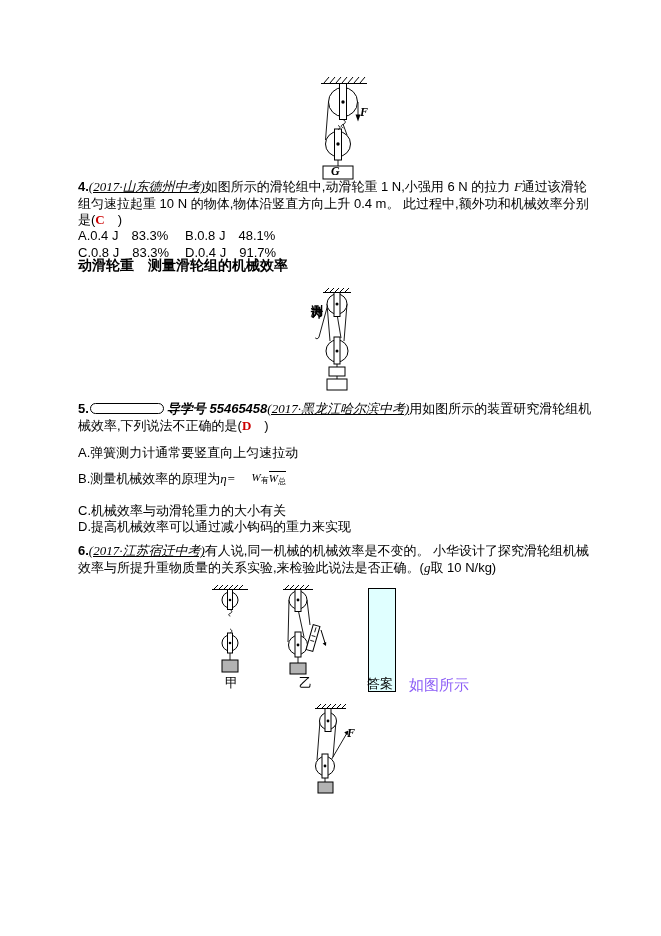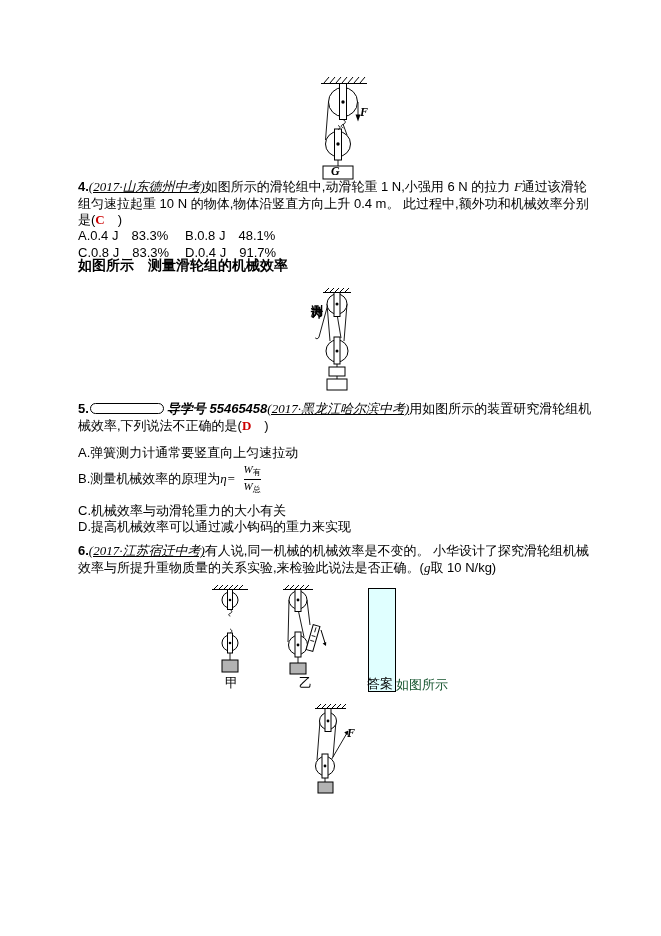--- a/index.html
+++ b/index.html
@@ -9,33 +9,33 @@
   .para { position:absolute; left:78px; width:519px; font-size:13px; line-height:16.5px; }
   .qnum { font-weight:bold; }
   .src { font-family:"Liberation Serif",serif; font-style:italic;text-decoration:underline; }
   .sym { font-family:"Liberation Serif",serif; font-style:italic; }
   .ans { color:#cc0000; font-weight:bold; font-family:"Liberation Serif",serif; }
   .opt { position:absolute; font-size:13px; white-space:nowrap; }
   .heading { position:absolute; left:78px; top:257px; font-size:14px; font-weight:bold; }
   .badge-oval { display:inline-block; width:74px; height:11px; border:1px solid #000;
                 border-radius:6px; vertical-align:-1px; margin:0 3px 0 1px; }
   .badge-label { font-weight:bold; font-style:italic; }
-  .frac { display:inline-flex; flex-direction:column; align-items:center; vertical-align:middle;
-          font-family:"Liberation Serif",serif; font-style:italic; font-size:11px; line-height:12px; margin-left:8px; }
+  .frac { display:inline-flex; flex-direction:row; align-items:center; vertical-align:middle;
+          font-family:"Liberation Serif",serif; font-style:italic; font-size:11px; line-height:12px; margin-left:16px; }
   .frac .den { border-top:1px solid #000; }
   .frac sub { font-size:8px; font-style:normal; font-family:"Liberation Sans",sans-serif; vertical-align:-2px; }
   .optb-row { position:absolute; left:78px; top:464px; height:30px; display:flex; align-items:center; font-size:13px; }
   .fig { position:absolute; }
   .fig-label { position:absolute; font-size:13px; }
   .fig-label-sym { position:absolute; font-family:"Liberation Serif",serif; font-style:italic; font-weight:bold; font-size:12px; }
   .gauge-label { position:absolute; writing-mode:vertical-rl; text-orientation:upright; font-size:12px; font-weight:bold; letter-spacing:1px; }
   .answer-box { position:absolute; left:368px; top:588px; width:28px; height:104px;
                 background:#e0ffff; border:1px solid #000; }
   .answer-tag { position:absolute; left:367px; top:675px; font-size:13px; }
-  .answer-hint { position:absolute; left:396px; top:676px; font-size:13px; color:#14532d; }
+  .answer-hint { position:absolute; left:409px; top:676px; font-size:15px; color:#8b5cf6; }
 </style>
 </head>
 <body>
 
 <div class="page">
 
   <svg class="fig" style="left:303px;top:74px" width="85" height="106">
     <g stroke="#000" stroke-width="1">
       <line x1="18" y1="9.5" x2="64" y2="9.5"></line>
       <line x1="21" y1="9" x2="26" y2="3"></line>
@@ -70,21 +70,21 @@
   <div class="fig-label-sym" style="left:360px;top:105px">F</div>
   <div class="fig-label-sym" style="left:331px;top:164px">G</div>
 
   <p class="para" style="top:179px"><span class="qnum">4.</span><span class="src">(2017·山东德州中考)</span><span>如图所示的滑轮组中,动滑轮重 1 N,小强用 6 N 的拉力 </span><span class="sym">F</span><span>通过该滑轮组匀速拉起重 10 N 的物体,物体沿竖直方向上升 0.4 m。 此过程中,额外功和机械效率分别是(</span><span class="ans">C</span><span>　)</span></p>
 
   <span class="opt" style="left:78px;top:227px">A.0.4 J　83.3%</span>
   <span class="opt" style="left:185px;top:227px">B.0.8 J　48.1%</span>
   <span class="opt" style="left:78px;top:244px">C.0.8 J　83.3%</span>
   <span class="opt" style="left:185px;top:244px">D.0.4 J　91.7%</span>
 
-  <div class="heading">如图所示　测量滑轮组的机械效率</div>
+  <div class="heading">动滑轮重　测量滑轮组的机械效率</div>
 
   <svg class="fig" style="left:301px;top:287px" width="82" height="110">
     <g stroke="#000" stroke-width="1">
       <line x1="22" y1="5.5" x2="50" y2="5.5"></line>
       <line x1="24" y1="5" x2="28" y2="1"></line>
         <line x1="29" y1="5" x2="33" y2="1"></line>
       <line x1="34" y1="5" x2="38" y2="1"></line>
         <line x1="39" y1="5" x2="43" y2="1"></line>
       <line x1="44" y1="5" x2="48" y2="1"></line>
     </g>

